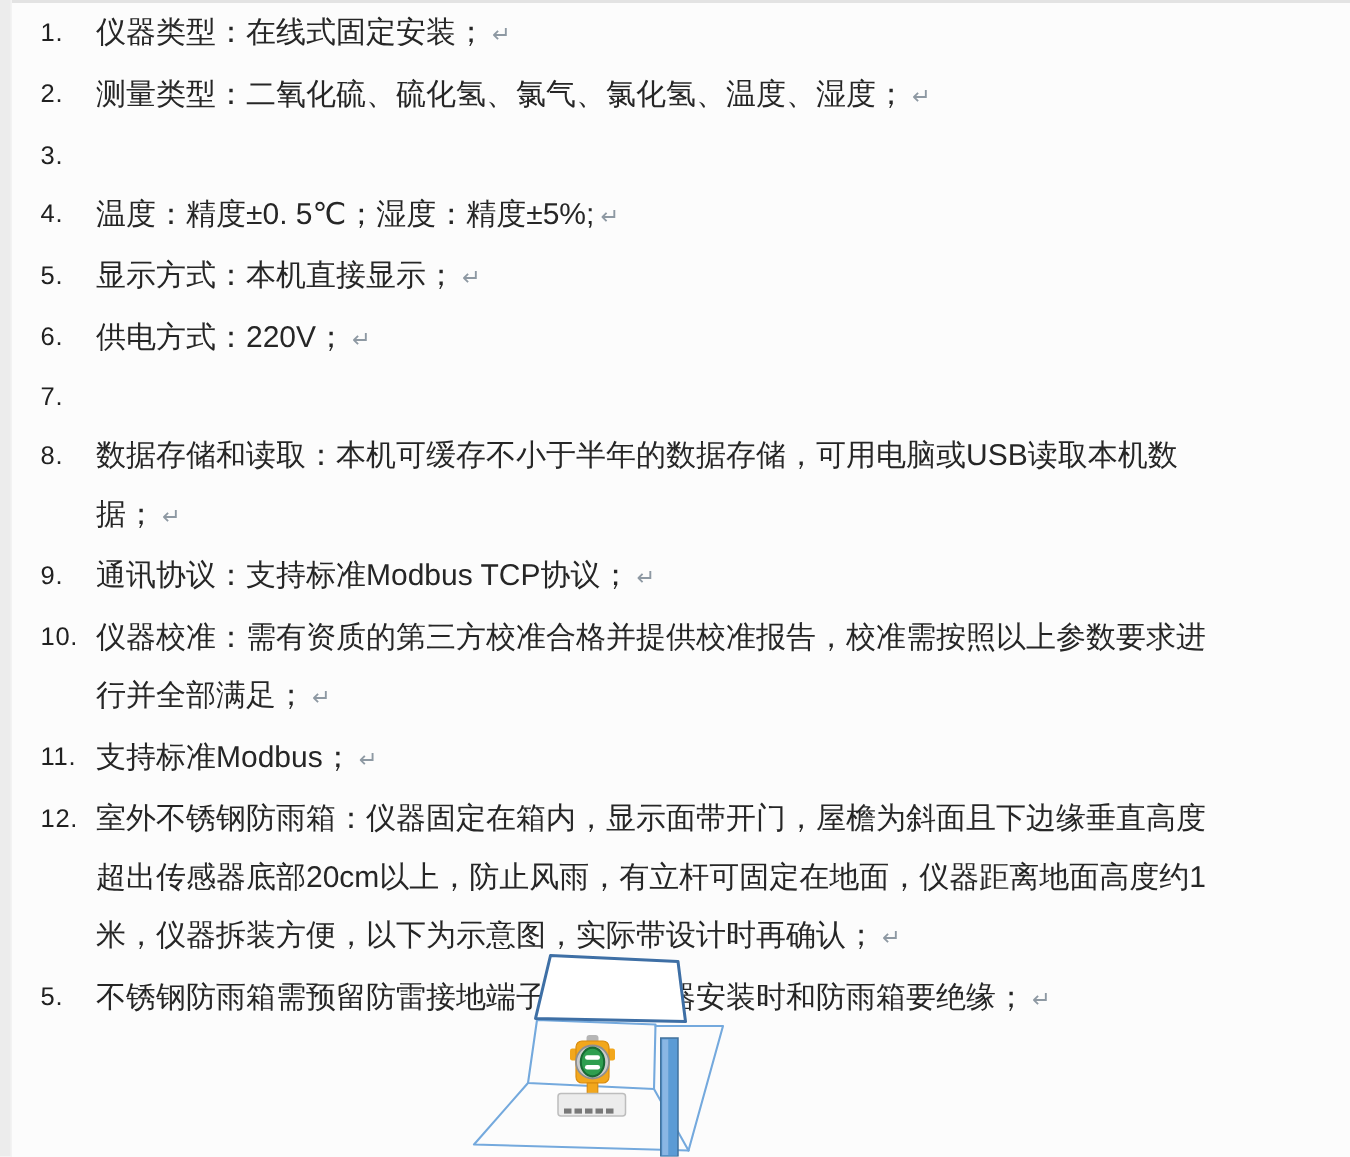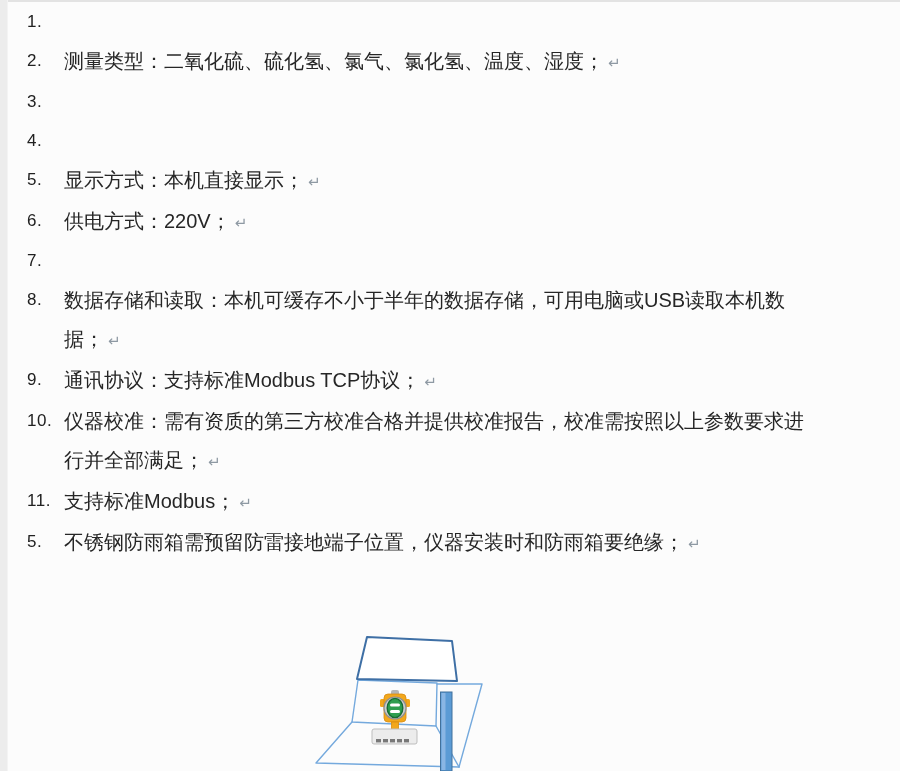--- a/index.html
+++ b/index.html
@@ -35,30 +35,32 @@
 </head>
 <body>
 
 <div class="top-line"></div>
 <div class="left-strip"></div>
 
 <div class="doc">
   <div id="spec-list">
       <div class="row">
     <span class="num">1.</span>
+    <span class="txt"><span>仪器类型：在线式固定安装；</span><span class="pmark">↵</span></span>
   </div>
       <div class="row">
     <span class="num">2.</span>
     <span class="txt"><span>测量类型：二氧化硫、硫化氢、氯气、氯化氢、温度、湿度；</span><span class="pmark">↵</span></span>
   </div>
       <div class="row">
     <span class="num">3.</span>
   </div>
       <div class="row">
     <span class="num">4.</span>
+    <span class="txt"><span>温度：精度±0. 5℃；湿度：精度±5%;</span><span class="pmark">↵</span></span>
   </div>
       <div class="row">
     <span class="num">5.</span>
     <span class="txt"><span>显示方式：本机直接显示；</span><span class="pmark">↵</span></span>
   </div>
       <div class="row">
     <span class="num">6.</span>
     <span class="txt"><span>供电方式：220V；</span><span class="pmark">↵</span></span>
   </div>
       <div class="row">
@@ -72,20 +74,24 @@
     <span class="num">9.</span>
     <span class="txt"><span>通讯协议：支持标准Modbus TCP协议；</span><span class="pmark">↵</span></span>
   </div>
       <div class="row">
     <span class="num">10.</span>
     <span class="txt"><span>仪器校准：需有资质的第三方校准合格并提供校准报告，校准需按照以上参数要求进行并全部满足；</span><span class="pmark">↵</span></span>
   </div>
       <div class="row">
     <span class="num">11.</span>
     <span class="txt"><span>支持标准Modbus；</span><span class="pmark">↵</span></span>
+  </div>
+      <div class="row">
+    <span class="num">12.</span>
+    <span class="txt"><span>室外不锈钢防雨箱：仪器固定在箱内，显示面带开门，屋檐为斜面且下边缘垂直高度超出传感器底部20cm以上，防止风雨，有立杆可固定在地面，仪器距离地面高度约1米，仪器拆装方便，以下为示意图，实际带设计时再确认；</span><span class="pmark">↵</span></span>
   </div>
       <div class="row">
     <span class="num">5.</span>
     <span class="txt"><span>不锈钢防雨箱需预留防雷接地端子位置，仪器安装时和防雨箱要绝缘；</span><span class="pmark">↵</span></span>
   </div>
     </div>
 </div>
 
 <svg class="diagram" viewBox="300 630 200 141" xmlns="http://www.w3.org/2000/svg">
 

